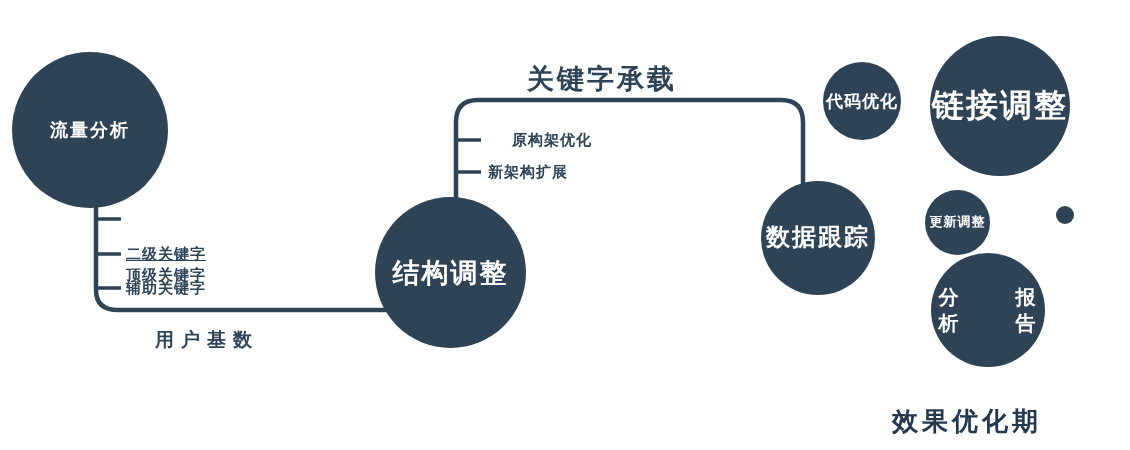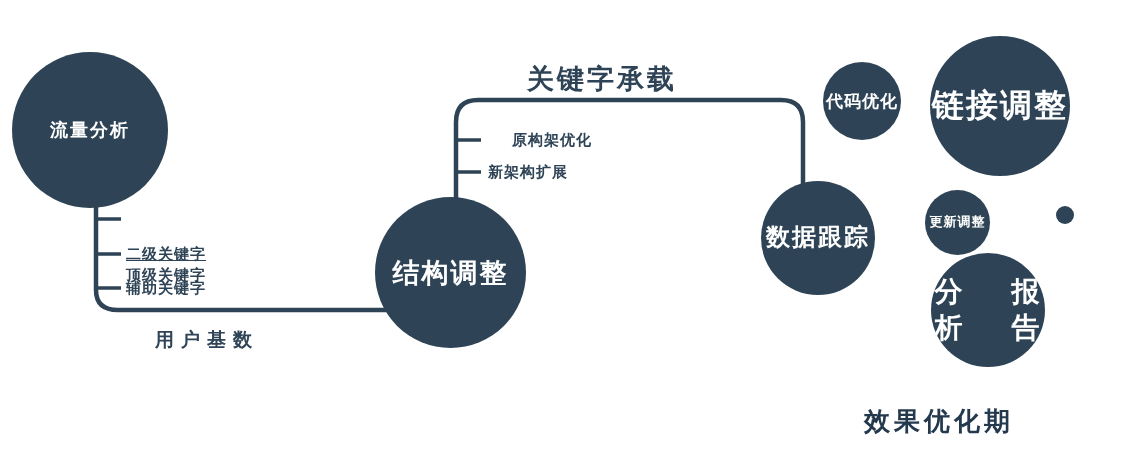--- a/index.html
+++ b/index.html
@@ -106,31 +106,31 @@
     <span>调整</span>
   </div>
 
   <div class="circle" style="left:925px; top:190px; width:65px; height:65px; font-size:13px; letter-spacing:1px; line-height:1.25;">
     <span>更新</span>
     <span>调整</span>
   </div>
 
   <div class="dot" style="left:1056px; top:206px; width:18px; height:18px;"></div>
 
-  <div class="circle" style="left:931px; top:253px; width:114px; height:114px; font-size:28px;gap:40px;">
+  <div class="circle" style="left:931px; top:253px; width:114px; height:114px; font-size:20px;gap:40px;">
     <span>分析</span>
     <span>报告</span>
   </div>
 
   <div class="lbl edge-title" style="left:527px; top:61px;">关键字承载</div>
 
   <div class="lbl user-base" style="left:155px; top:327px;">用户基数</div>
 
   <div class="branch" style="left:126px; top:220px;margin-top:46px;">顶级关键字</div>
   <div class="branch" style="left:126px; top:245px;text-decoration:underline;">二级关键字</div>
   <div class="branch" style="left:126px; top:279px;">辅助关键字</div>
 
   <div class="branch" style="left:512px; top:131px;font-family:Liberation Serif, serif;">原构架优化</div>
   <div class="branch" style="left:488px; top:163px;text-align:right;">新架构扩展</div>
 
-  <div class="lbl footer-lbl" style="left:864px; top:404px;">效果优化期</div>
+  <div class="lbl footer-lbl" style="left:892px; top:404px;">效果优化期</div>
 
 </div>
 
 </body></html>

